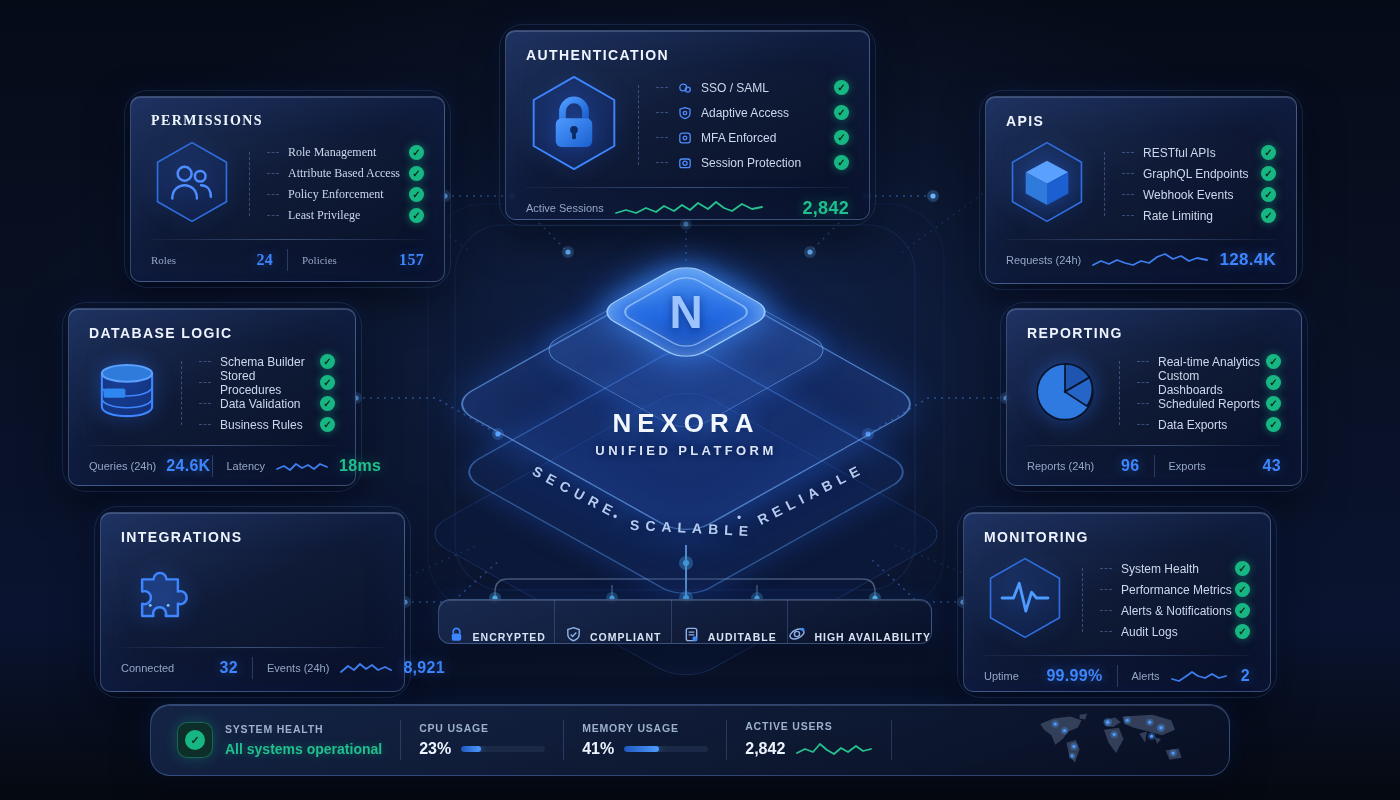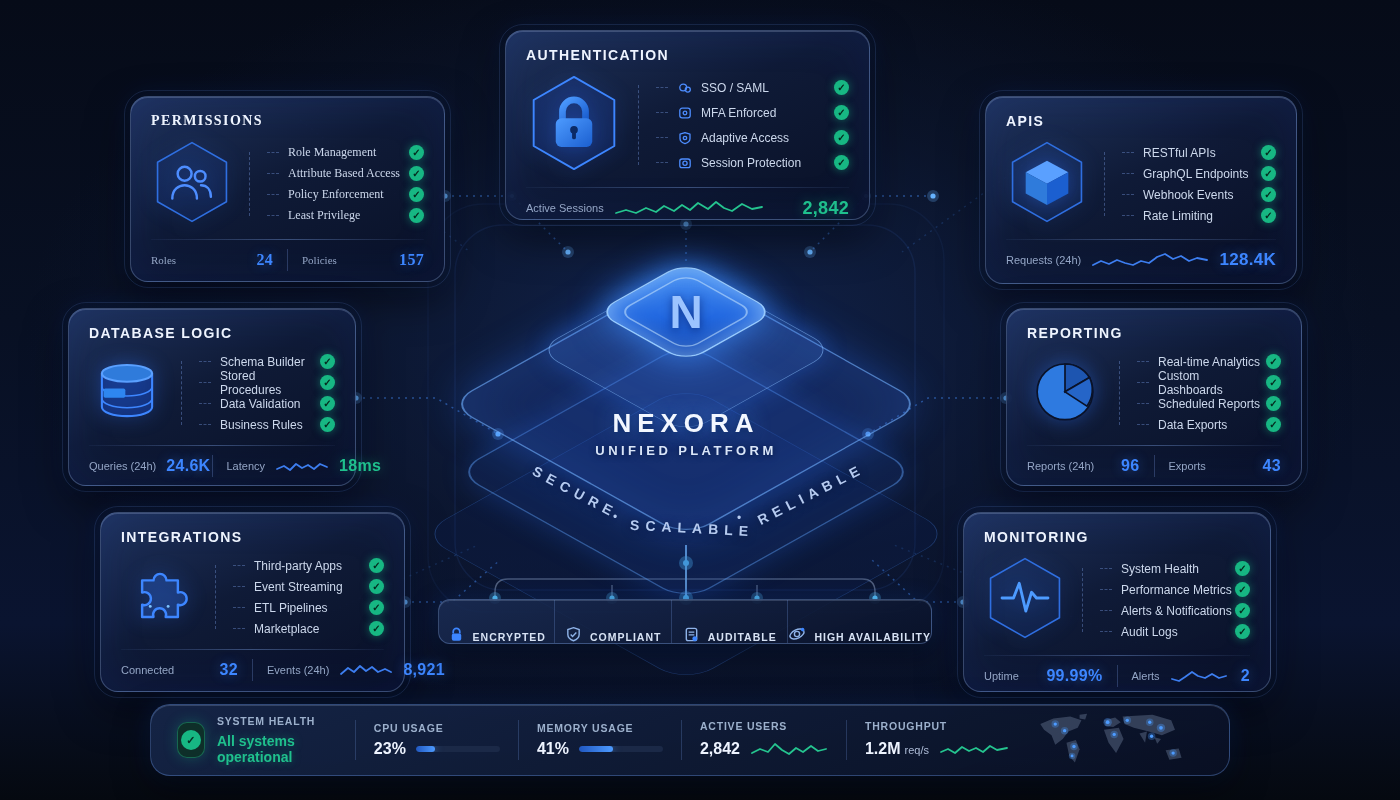--- a/index.html
+++ b/index.html
@@ -10,21 +10,21 @@
     background:
       radial-gradient(ellipse 900px 520px at 50% 42%, #11224a 0%, rgba(13,24,50,.6) 45%, rgba(7,13,28,0) 75%),
       linear-gradient(180deg, #060b18 0%, #081023 40%, #0a1430 78%, #050910 100%);
     color:#e8eef8;
   }
   
   #deco { position:absolute; inset:0; z-index:1; }
 
   
   .card {
-    position:absolute; z-index:6; border-radius:18px; padding:14px 20px;
+    position:absolute; z-index:6; border-radius:10px; padding:14px 20px;
     background:linear-gradient(155deg, rgba(34,54,98,.92) 0%, rgba(16,27,56,.94) 45%, rgba(9,16,38,.96) 100%);
     border:1px solid rgba(130,160,215,.38);
     box-shadow: inset 0 1px 0 rgba(195,215,245,.22), inset 0 0 46px rgba(25,65,170,.14),
                 0 16px 42px rgba(0,0,0,.55), 0 0 28px rgba(35,95,225,.16);
   }
   .card::before {
     content:""; position:absolute; inset:-7px; border-radius:24px;
     border:1px solid rgba(95,135,210,.18); pointer-events:none;
   }
   .card-title { font-size:14px; font-weight:bold; color:#eef4ff; letter-spacing:1.4px; margin:2px 0 10px; }
@@ -308,38 +308,38 @@
               </g>
             </svg>
           </span>
         <span class="f-label">SSO / SAML</span>
           <span class="check"></span>
       </li>
       <li class="feature">
         <span class="f-icon">
             <svg width="16" height="16" viewBox="0 0 16 16">
               <g class="oln" stroke-width="1.3">
+                <path d="M8 2.6 l5 1.6 v4.2 c0 2.6-2.2 4.4-5 5.2 c-2.8-.8-5-2.6-5-5.2 V4.2 Z"></path>
+                <circle cx="8" cy="8" r="1.7"></circle>
+              </g>
+            </svg>
+          </span>
+        <span class="f-label">Adaptive Access</span>
+          <span class="check"></span>
+      </li>
+      <li class="feature">
+        <span class="f-icon">
+            <svg width="16" height="16" viewBox="0 0 16 16">
+              <g class="oln" stroke-width="1.3">
                 <rect x="2.8" y="3.2" width="10.4" height="9.6" rx="2.4"></rect>
                 <circle cx="8" cy="8" r="1.8"></circle>
               </g>
             </svg>
           </span>
         <span class="f-label">MFA Enforced</span>
-          <span class="check"></span>
-      </li>
-      <li class="feature">
-        <span class="f-icon">
-            <svg width="16" height="16" viewBox="0 0 16 16">
-              <g class="oln" stroke-width="1.3">
-                <path d="M8 2.6 l5 1.6 v4.2 c0 2.6-2.2 4.4-5 5.2 c-2.8-.8-5-2.6-5-5.2 V4.2 Z"></path>
-                <circle cx="8" cy="8" r="1.7"></circle>
-              </g>
-            </svg>
-          </span>
-        <span class="f-label">Adaptive Access</span>
           <span class="check"></span>
       </li>
       <li class="feature">
         <span class="f-icon">
             <svg width="16" height="16" viewBox="0 0 16 16">
               <g class="oln" stroke-width="1.3">
                 <rect x="2.8" y="4" width="10.4" height="8.6" rx="2.2"></rect>
                 <circle cx="8" cy="8.2" r="2.1"></circle>
               </g>
             </svg>
@@ -497,38 +497,20 @@
 <section class="card" style="left:100px; top:512px; width:305px; height:180px;">
   <h2 class="card-title">INTEGRATIONS</h2>
   <div class="card-body">
     <span class="hex-wrap">
       <svg width="78" height="78" viewBox="0 0 96 96">
         <path d="M26 30 h14 a8 8 0 1 1 16 0 h14 v15 a8 8 0 1 1 0 15 v15 h-15 a8 8 0 1 0 -15 0 h-14 v-15 a8 8 0 1 0 0 -15 z" fill="rgba(45,110,230,.28)" stroke="#3d86ff" stroke-width="3" stroke-linejoin="round"></path>
         <circle cx="36" cy="62" r="1.8" fill="#7ec4ff"></circle>
           <circle cx="58" cy="62" r="1.8" fill="#7ec4ff"></circle>
       </svg>
     </span>
-    <ul class="feature-list">
-      <li class="feature">
-          <span class="f-label">Third-party Apps</span>
-          <span class="check"></span>
-        </li>
-      <li class="feature">
-          <span class="f-label">Event Streaming</span>
-          <span class="check"></span>
-        </li>
-      <li class="feature">
-          <span class="f-label">ETL Pipelines</span>
-          <span class="check"></span>
-        </li>
-      <li class="feature">
-          <span class="f-label">Marketplace</span>
-          <span class="check"></span>
-        </li>
-    </ul>
   </div>
   <div class="card-divider"></div>
   <div class="card-foot">
     <div class="stat">
       <span class="s-label">Connected</span>
       <span class="s-value v-blue">32</span>
     </div>
     <div class="v-sep"></div>
     <div class="stat">
       <span class="s-label">Events (24h)</span>
@@ -658,31 +640,20 @@
       <span class="sb-label">ACTIVE USERS</span>
       <div class="sb-row">
         <span class="sb-value">2,842</span>
         <svg class="spark g" width="78" height="22">
             <polyline points="2,15 10,11 18,14 25,6 32,12 39,16 46,10 53,14 61,8 68,13 76,11"></polyline>
           </svg>
       </div>
     </div>
   </div>
   <div class="sb-sep"></div>
-  <div class="sb-section">
-    <div class="sb-col">
-      <span class="sb-label">THROUGHPUT</span>
-      <div class="sb-row">
-        <span class="sb-value"><span>1.2M</span><span class="sb-unit">req/s</span></span>
-        <svg class="spark g" width="70" height="22">
-            <polyline points="2,14 9,11 16,15 23,9 30,13 37,10 44,14 51,8 58,12 68,10"></polyline>
-          </svg>
-      </div>
-    </div>
-  </div>
   <div class="map-wrap">
     <svg width="180" height="58" viewBox="0 0 180 62">
       <g fill="#55647f" opacity=".55">
         <path d="M8 14 L22 8 L40 6 L52 10 L48 18 L38 22 L32 30 L24 36 L20 26 L12 20 Z"></path>
         <path d="M50 4 L58 3 L56 9 L50 8 Z"></path>
         <path d="M36 34 L46 31 L50 41 L45 55 L39 48 Z"></path>
         <path d="M76 10 L88 7 L94 12 L86 17 L78 16 Z"></path>
         <path d="M76 20 L92 18 L97 30 L89 45 L81 34 Z"></path>
         <path d="M96 6 L128 4 L148 10 L152 20 L138 26 L124 22 L108 18 L98 14 Z"></path>
         <path d="M114 24 L122 22 L120 34 Z"></path>

